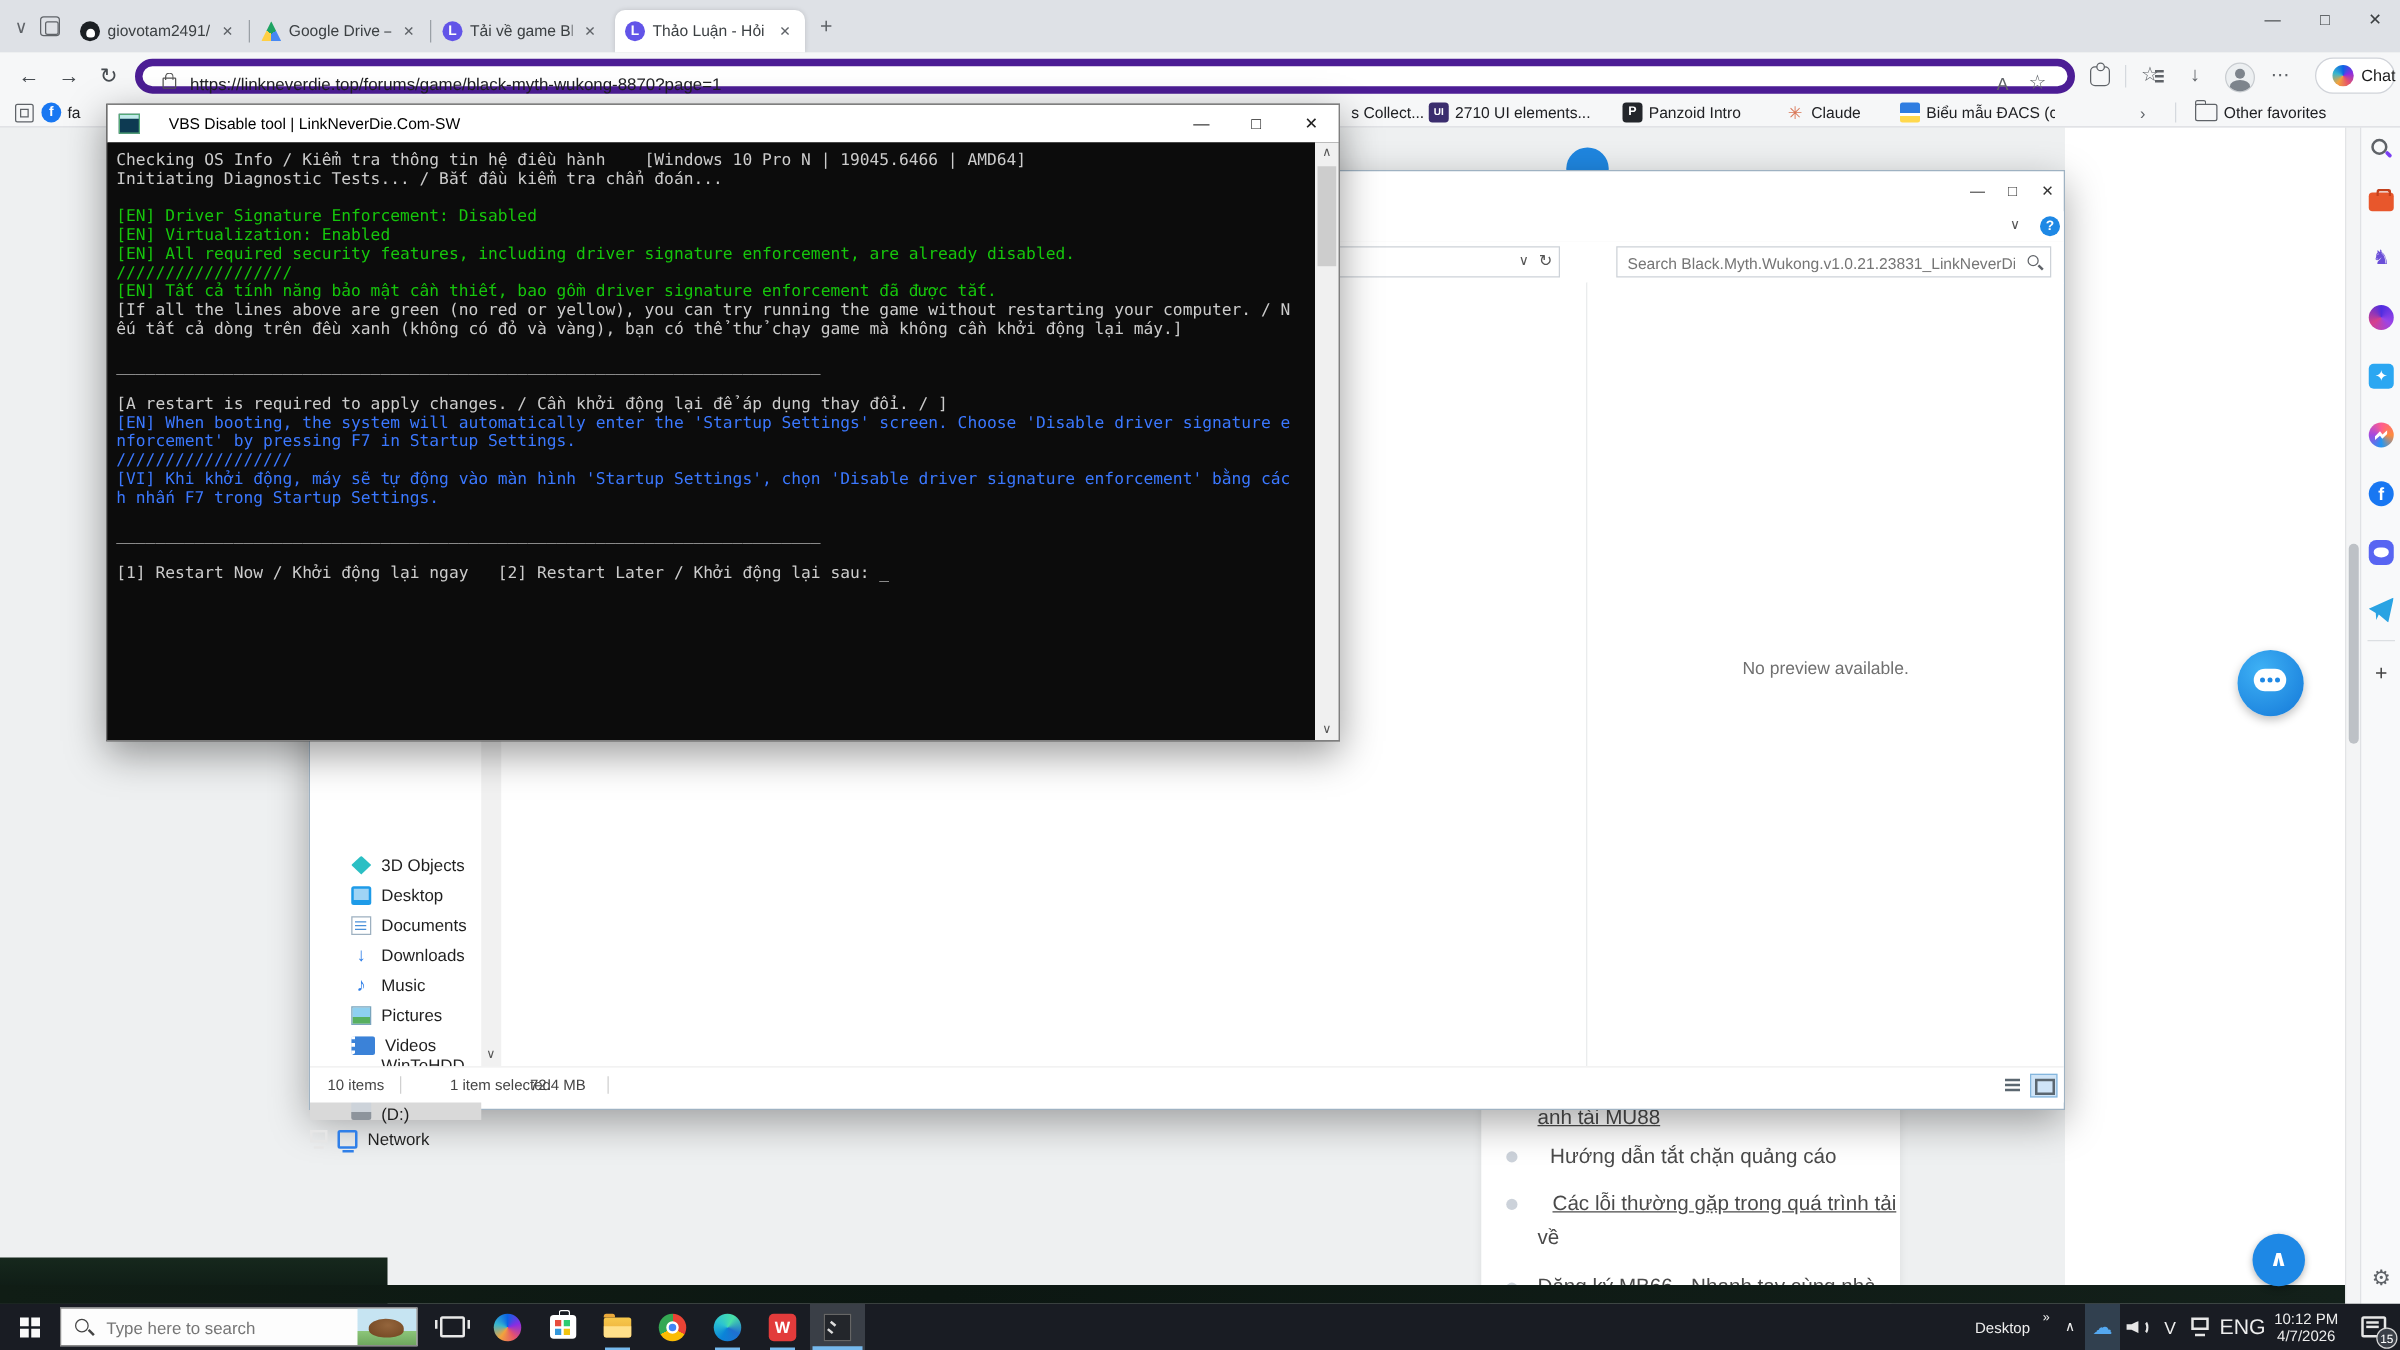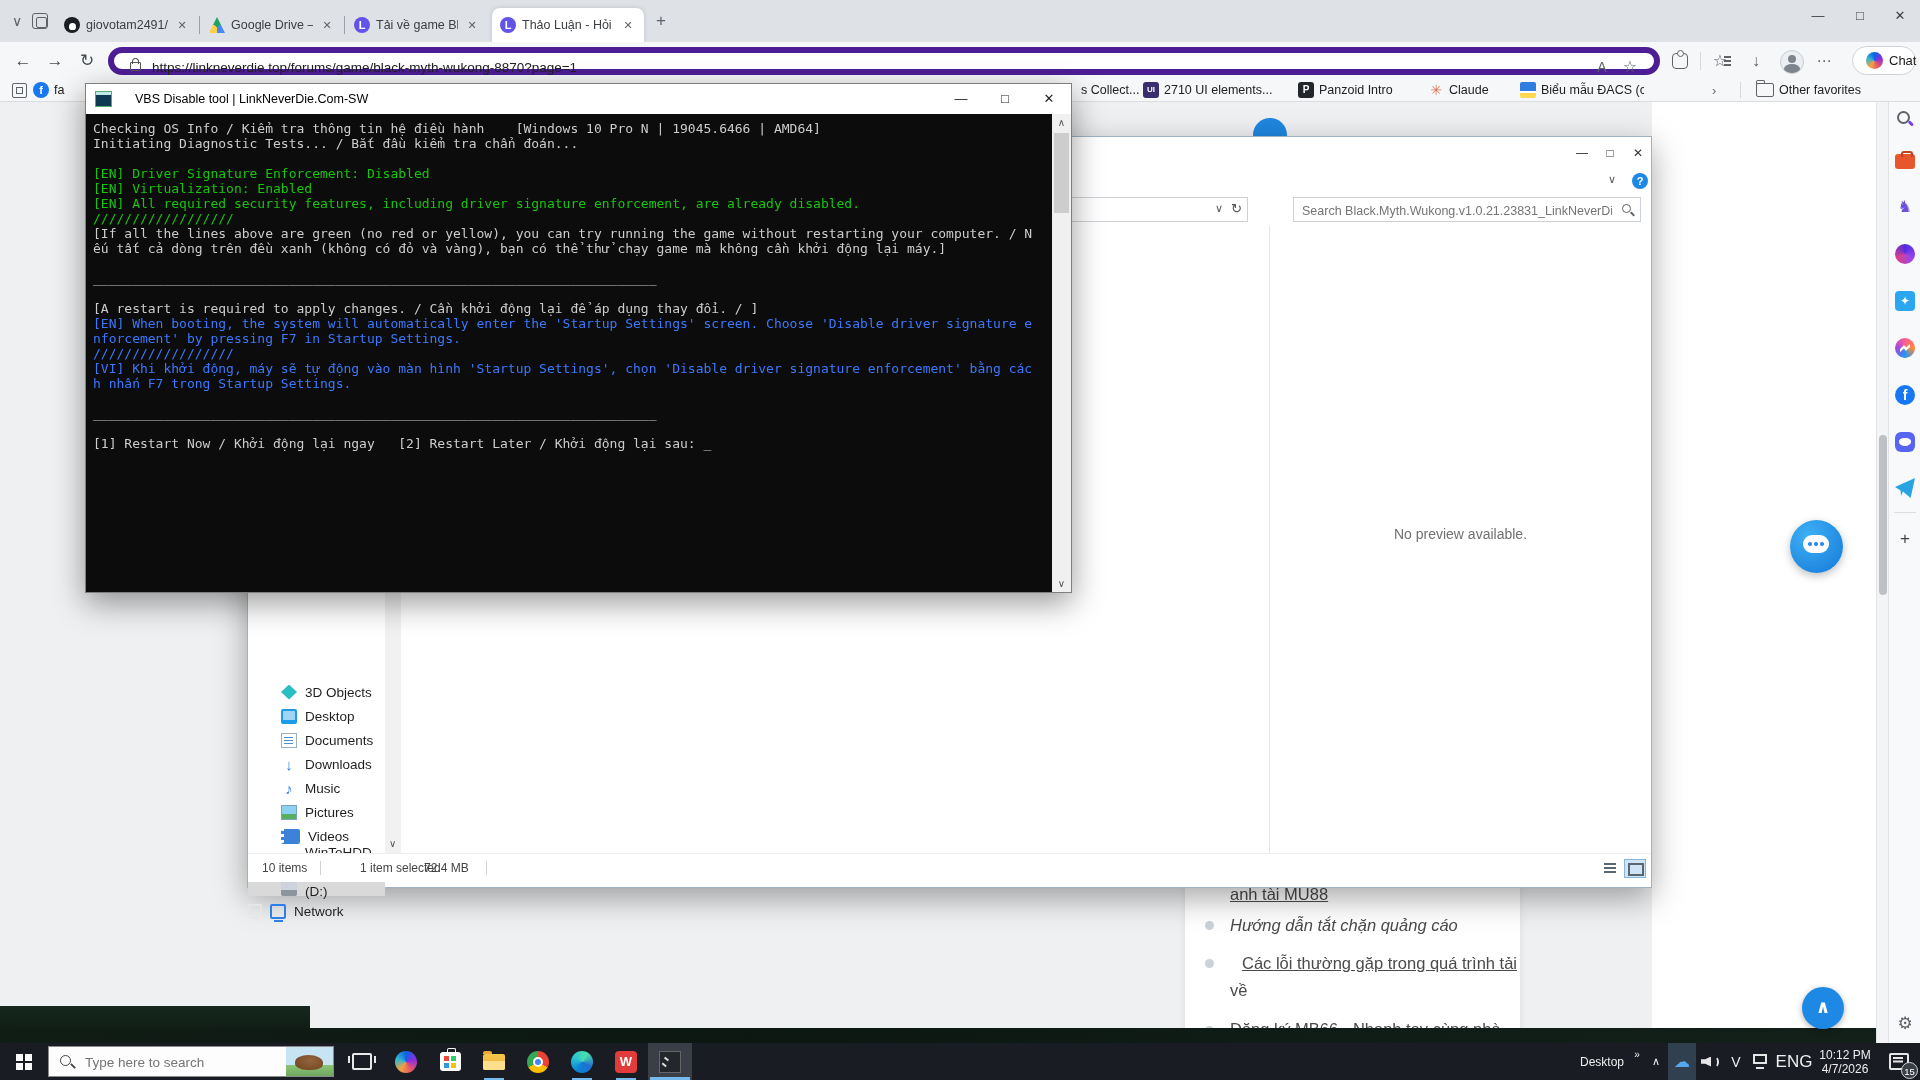--- a/index.html
+++ b/index.html
@@ -285,21 +285,21 @@
       <span class="bl">Other favorites</span>
     </div>
   </div>
 
   <div class="abs" id="page">
     <div class="abs" id="rightcol"></div>
     <div class="abs pg-avatar"></div>
     <div class="abs" id="linkcard">
       <div class="abs plink" style="left:45px;top:17px;text-decoration:underline;">anh tài MU88</div>
       <div class="abs bullet" style="left:20px;top:53px;"></div>
-      <div class="abs plink" style="left:45px;top:48px;font-style:italic;">Hướng dẫn tắt chặn quảng cáo</div>
+      <div class="abs plink" style="left:55px;top:48px;">Hướng dẫn tắt chặn quảng cáo</div>
       <div class="abs bullet" style="left:20px;top:91px;"></div>
       <div class="abs plink" style="left:57px;top:86px;text-decoration:underline;">Các lỗi thường gặp trong quá trình tải</div>
       <div class="abs plink" style="left:45px;top:113px;">về</div>
       <div class="abs bullet" style="left:20px;top:158px;"></div>
       <div class="abs plink" style="left:45px;top:152px;">Đăng ký MB66 - Nhanh tay cùng nhà</div>
     </div>
     <div class="abs" id="darkcorner"></div>
     <div class="abs" id="darkband"></div>
     <div class="abs" id="chatfab">
       <span class="bubble-icon"></span>
@@ -413,20 +413,21 @@
     </div>
     <div class="abs" id="cbody">
       <div id="clines">
         <div class="cline">Checking OS Info / Kiểm tra thông tin hệ điều hành    [Windows 10 Pro N | 19045.6466 | AMD64]</div>
         <div class="cline">Initiating Diagnostic Tests... / Bắt đầu kiểm tra chẩn đoán...</div>
         <div class="cline"></div>
         <div class="cline g">[EN] Driver Signature Enforcement: Disabled</div>
         <div class="cline g">[EN] Virtualization: Enabled</div>
         <div class="cline g">[EN] All required security features, including driver signature enforcement, are already disabled.</div>
         <div class="cline g">//////////////////</div>
+        <div class="cline g">[EN] Tất cả tính năng bảo mật cần thiết, bao gồm driver signature enforcement đã được tắt.</div>
         <div class="cline">[If all the lines above are green (no red or yellow), you can try running the game without restarting your computer. / N</div>
         <div class="cline">ếu tất cả dòng trên đều xanh (không có đỏ và vàng), bạn có thể thử chạy game mà không cần khởi động lại máy.]</div>
         <div class="cline"></div>
         <div class="cline">________________________________________________________________________</div>
         <div class="cline"></div>
         <div class="cline">[A restart is required to apply changes. / Cần khởi động lại để áp dụng thay đổi. / ]</div>
         <div class="cline b">[EN] When booting, the system will automatically enter the 'Startup Settings' screen. Choose 'Disable driver signature e</div>
         <div class="cline b">nforcement' by pressing F7 in Startup Settings.</div>
         <div class="cline b">//////////////////</div>
         <div class="cline b">[VI] Khi khởi động, máy sẽ tự động vào màn hình 'Startup Settings', chọn 'Disable driver signature enforcement' bằng các</div>

